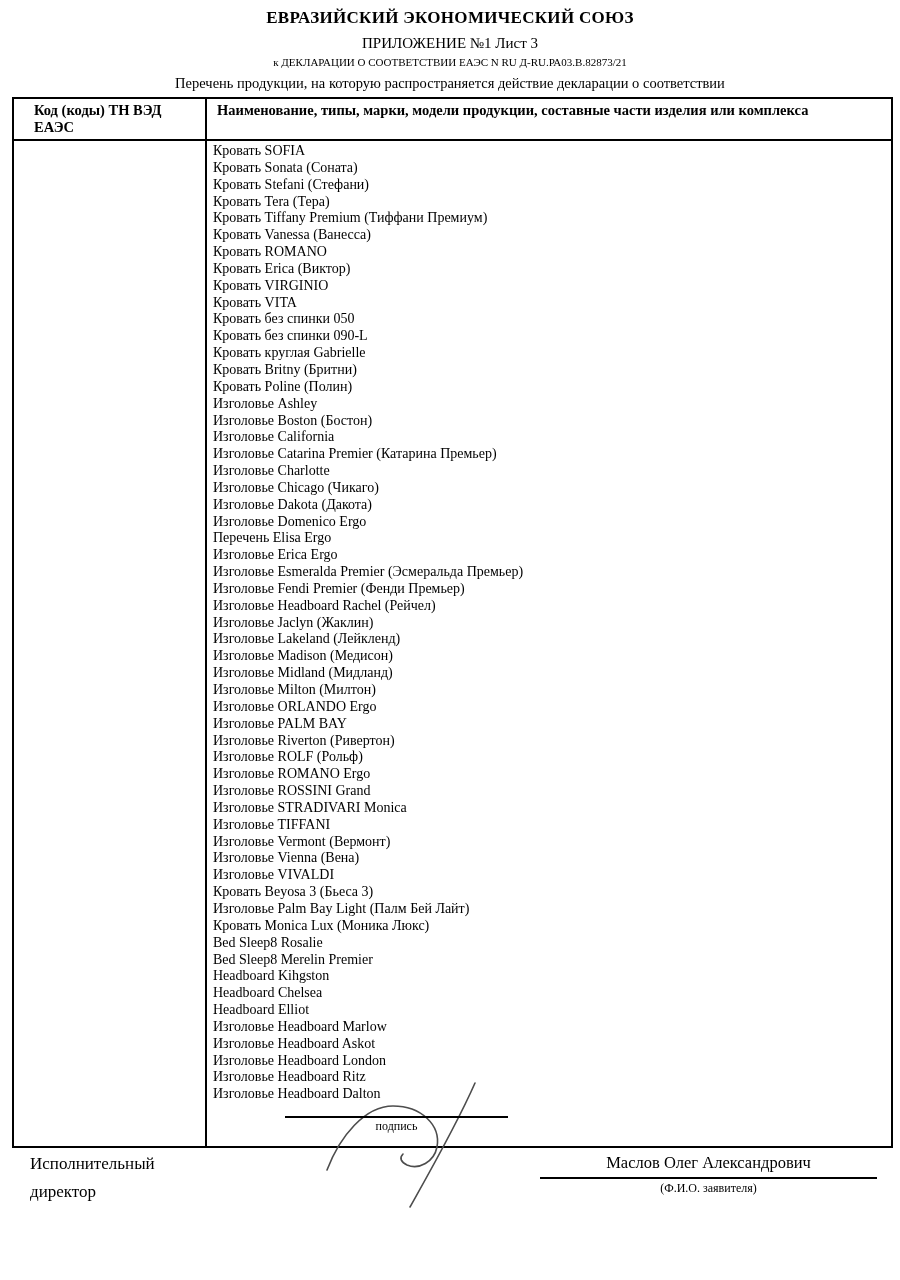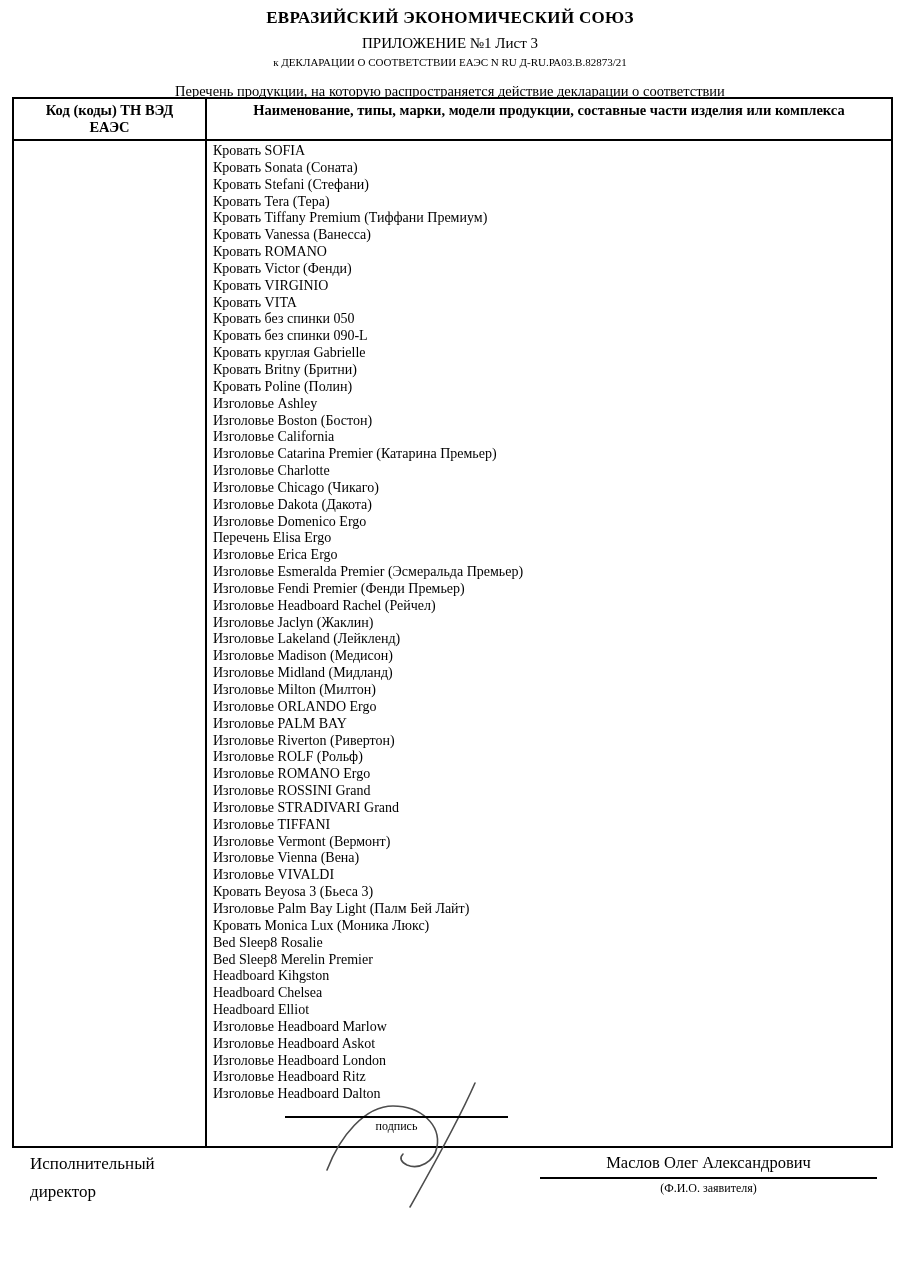--- a/index.html
+++ b/index.html
@@ -8,31 +8,31 @@
     position: relative;
     background: #ffffff;
     color: #000000;
     font-family: "Liberation Serif", "DejaVu Serif", serif;
     overflow: hidden;
   }
   .doc-header { position: absolute; top: 8px; left: 0; width: 900px; text-align: center; }
   .doc-title { font-size: 17px; font-weight: bold; letter-spacing: 0.3px; }
   .doc-sub1 { font-size: 15px; margin-top: 7px; }
   .doc-sub2 { font-size: 11px; margin-top: 4px; }
-  .doc-sub3 { font-size: 14.5px; margin-top: 15px; }
+  .doc-sub3 { font-size: 14.5px; margin-top: 7px; }
 
   .table {
     position: absolute;
     left: 12px; top: 97px;
     width: 881px; height: 1051px;
     border: 2px solid #000;
   }
   .thead { display: flex; border-bottom: 2px solid #000; }
   .th {
-    font-weight: bold; font-size: 14.5px; text-align: center;
+    font-weight: bold; font-size: 14.5px; text-align: left;
     padding-top: 3px; padding-bottom: 3px; line-height: 17px;
   }
   .th1 { width: 193px; border-right: 2px solid #000; padding-left: 20px; padding-right: 20px; }
   .th2 { flex: 1; padding-left: 10px; padding-right: 10px; }
   .tbody { display: flex; height: 1006px; }
   .td1 { width: 193px; border-right: 2px solid #000; }
   .td2 { flex: 1; padding: 2px 4px 0 6px; overflow: hidden; }
   .product-row { font-size: 14px; line-height: 16.84px; white-space: nowrap; }
 
   .footer-left {
@@ -67,21 +67,21 @@
   <div class="tbody">
     <div class="td td1"></div>
     <div class="td td2">
         <div class="product-row">Кровать SOFIA</div>
         <div class="product-row">Кровать Sonata (Соната)</div>
         <div class="product-row">Кровать Stefani (Стефани)</div>
         <div class="product-row">Кровать Tera (Тера)</div>
         <div class="product-row">Кровать Tiffany Premium (Тиффани Премиум)</div>
         <div class="product-row">Кровать Vanessa (Ванесса)</div>
         <div class="product-row">Кровать ROMANO</div>
-        <div class="product-row">Кровать Victor (Фенди)</div>
+        <div class="product-row">Кровать Erica (Виктор)</div>
         <div class="product-row">Кровать VIRGINIO</div>
         <div class="product-row">Кровать VITA</div>
         <div class="product-row">Кровать без спинки 050</div>
         <div class="product-row">Кровать без спинки 090-L</div>
         <div class="product-row">Кровать круглая Gabrielle</div>
         <div class="product-row">Кровать Britny (Бритни)</div>
         <div class="product-row">Кровать Poline (Полин)</div>
         <div class="product-row">Изголовье Ashley</div>
         <div class="product-row">Изголовье Boston (Бостон)</div>
         <div class="product-row">Изголовье California</div>
@@ -99,21 +99,21 @@
         <div class="product-row">Изголовье Lakeland (Лейкленд)</div>
         <div class="product-row">Изголовье Madison (Медисон)</div>
         <div class="product-row">Изголовье Midland (Мидланд)</div>
         <div class="product-row">Изголовье Milton (Милтон)</div>
         <div class="product-row">Изголовье ORLANDO Ergo</div>
         <div class="product-row">Изголовье PALM BAY</div>
         <div class="product-row">Изголовье Riverton (Ривертон)</div>
         <div class="product-row">Изголовье ROLF (Рольф)</div>
         <div class="product-row">Изголовье ROMANO Ergo</div>
         <div class="product-row">Изголовье ROSSINI Grand</div>
-        <div class="product-row">Изголовье STRADIVARI Grand</div>
+        <div class="product-row">Изголовье STRADIVARI Monica</div>
         <div class="product-row">Изголовье TIFFANI</div>
         <div class="product-row">Изголовье Vermont (Вермонт)</div>
         <div class="product-row">Изголовье Vienna (Вена)</div>
         <div class="product-row">Изголовье VIVALDI</div>
         <div class="product-row">Кровать Beyosa 3 (Бьеса 3)</div>
         <div class="product-row">Изголовье Palm Bay Light (Палм Бей Лайт)</div>
         <div class="product-row">Кровать Monica Lux (Моника Люкс)</div>
         <div class="product-row">Bed Sleep8 Rosalie</div>
         <div class="product-row">Bed Sleep8 Merelin Premier</div>
         <div class="product-row">Headboard Kihgston</div>

